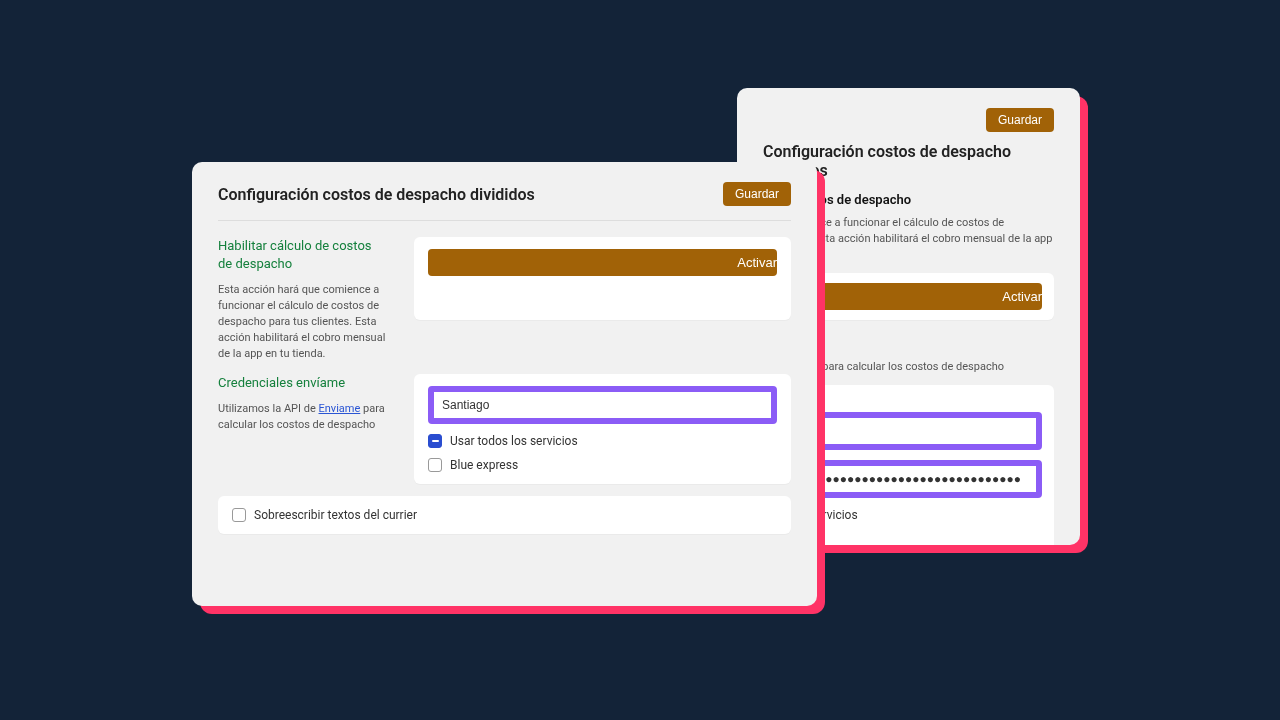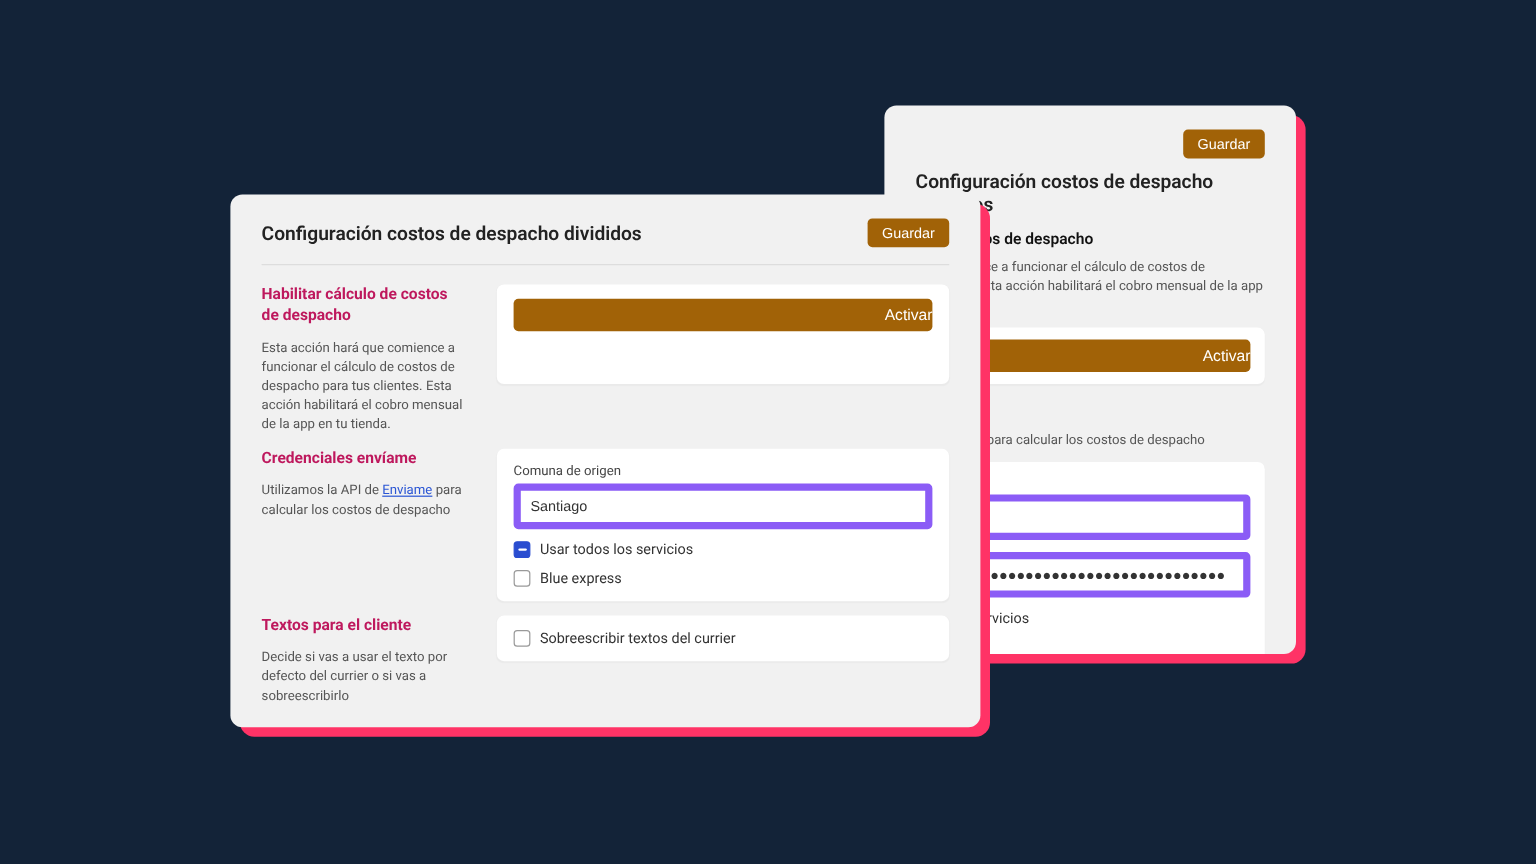--- a/index.html
+++ b/index.html
@@ -85,23 +85,23 @@
     margin-top: 16px;
   }
   .col-left {
     width: 170px;
     flex-shrink: 0;
     font-size: 12px;
     color: #333;
   }
   .col-left h3 {
     font-size: 13px;
-    font-weight: 700;
+    font-weight: 400;
     margin-bottom: 10px;
-    color: #be185d;
+    color: #15803d;
     line-height: 1.35;
   }
   .col-left p {
     font-size: 11px;
     color: #555;
     line-height: 1.45;
   }
   .col-left a { color: #2a55d4; text-decoration: underline; }
   .col-right {
     flex: 1;
@@ -237,40 +237,35 @@
   <div class="row" style="margin-top:12px;">
     <div class="col-left">
       <h3>Credenciales envíame</h3>
       <p>
         <span>Utilizamos la API de </span><a href="#">Enviame</a><span> para calcular los costos de despacho</span>
       </p>
     </div>
     <div class="col-right">
       <div class="panel">
         <div class="field-group">
-          <div class="field-label">Comuna de origen</div>
           <input class="field-input" value="Santiago" style="">
         </div>
         <div class="check-row">
           <span class="checkbox partial"></span>
           <span>Usar todos los servicios</span>
         </div>
         <div class="check-row">
           <span class="checkbox"></span>
           <span>Blue express</span>
         </div>
       </div>
     </div>
   </div>
 
   <div class="row" style="margin-top:12px;">
-    <div class="col-left">
-      <h3>Textos para el cliente</h3>
-      <p>Decide si vas a usar el texto por defecto del currier o si vas a sobreescribirlo</p>
-    </div>
     <div class="col-right">
       <div class="panel">
         <div class="check-row" style="margin-top:0;">
           <span class="checkbox"></span>
           <span>Sobreescribir textos del currier</span>
         </div>
       </div>
     </div>
   </div>
 

